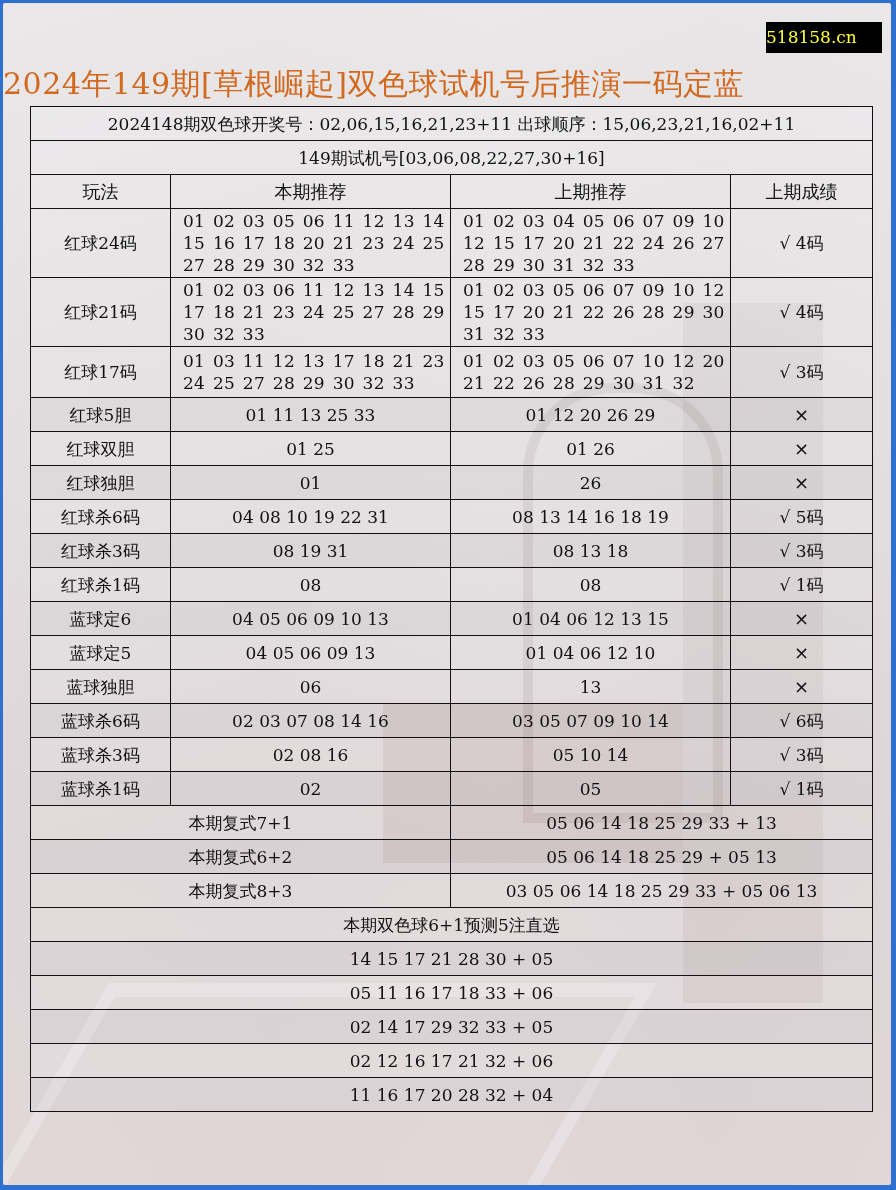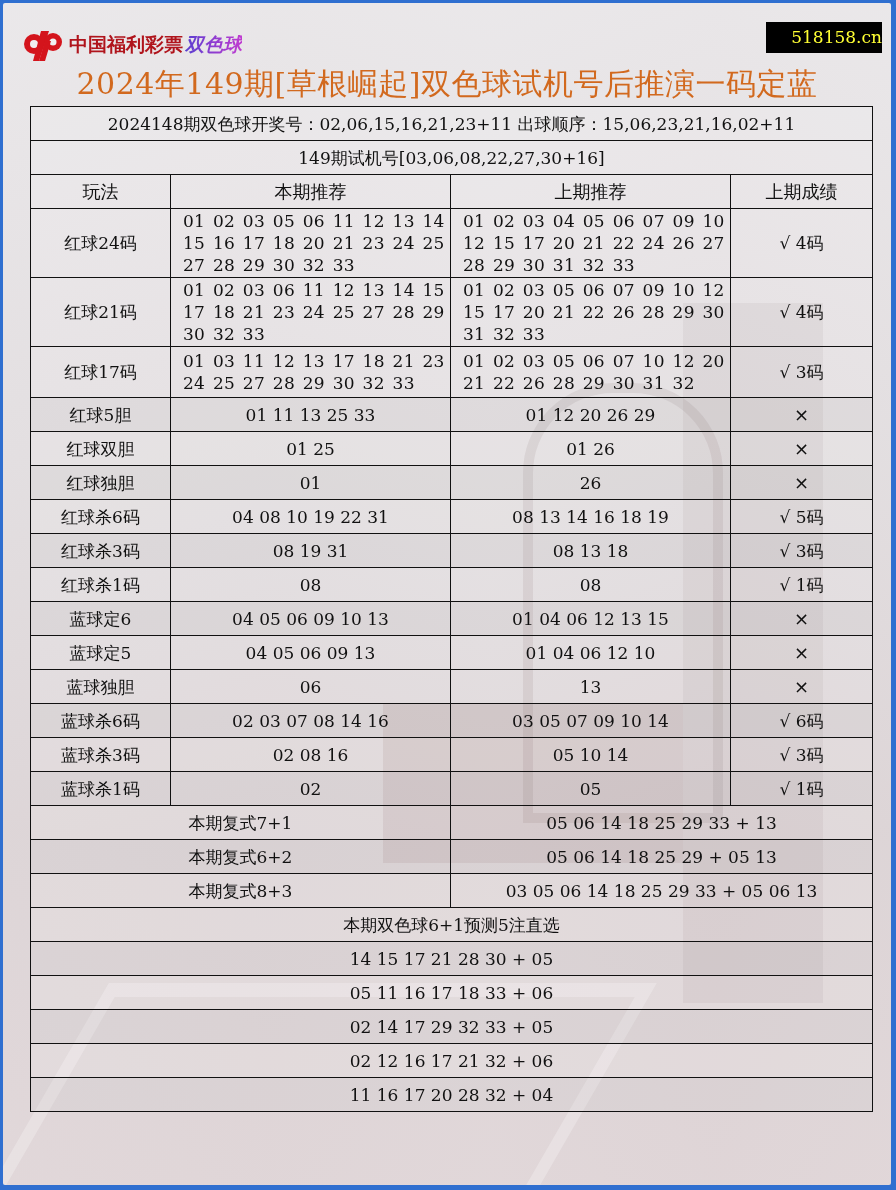--- a/index.html
+++ b/index.html
@@ -25,25 +25,25 @@
   .header { position: relative; height: 104px; }
   .logo { position: absolute; left: 18px; top: 24px; display: flex; align-items: center; }
   .logo-mark { width: 44px; height: 36px; position: relative; }
   .logo-mark svg { display: block; }
   .logo-cn { font-family: "DejaVu Sans", sans-serif; font-weight: bold; font-size: 19px; color: #b0141c; margin-left: 4px; letter-spacing: 0px; }
   .logo-ssq { font-family: "DejaVu Sans", sans-serif; font-weight: bold; font-style: italic; font-size: 19px; color: #8b3fc8; margin-left: 2px;
               background: linear-gradient(90deg, #5b3fd0, #c03ad0); -webkit-background-clip: text; background-clip: text; -webkit-text-fill-color: transparent; }
   .site-badge {
     position: absolute; left: 763px; top: 19px; width: 116px; height: 31px;
     background: #000; color: #ffff33;
-    font-family: "DejaVu Serif", serif; font-size: 17px; line-height: 31px; text-align: right;
+    font-family: "DejaVu Serif", serif; font-size: 17px; line-height: 31px; text-align: left;
   }
   .page-title {
     position: absolute; left: 0; right: 0; top: 60px;
-    text-align: center; color: #d2691e;
+    text-align: left; color: #d2691e;
     font-family: "DejaVu Serif", serif; font-size: 30px; line-height: 42px; letter-spacing: 0.5px;
   }
 
   table.main {
     position: absolute; left: 27px; top: 103px;
     width: 842px; border-collapse: collapse;
     font-family: "DejaVu Serif", serif; font-size: 17px; color: #111;
     table-layout: fixed;
   }
   table.main td {
@@ -62,34 +62,20 @@
 </head>
 <body>
 
 <div class="frame">
   <div class="bg-deco bg-a"></div>
   <div class="bg-deco bg-b"></div>
   <div class="bg-deco bg-c"></div>
   <div class="bg-deco bg-d"></div>
 
   <div class="header">
-    <div class="logo">
-      <span class="logo-mark">
-        <svg width="44" height="36" viewBox="0 0 44 36">
-          <circle cx="13" cy="17" r="10" fill="#d4141c"></circle>
-          <circle cx="13" cy="17" r="4" fill="#f0eef0"></circle>
-          <path d="M20 4 L28 4 L18 34 L12 34 Z" fill="#d4141c"></path>
-          <circle cx="32" cy="15" r="9" fill="#d4141c"></circle>
-          <circle cx="32" cy="15" r="3.5" fill="#f0eef0"></circle>
-          <path d="M24 14 L30 14 L24 34 L18 34 Z" fill="#d4141c"></path>
-        </svg>
-      </span>
-      <span class="logo-cn">中国福利彩票</span>
-      <span class="logo-ssq">双色球</span>
-    </div>
     <div class="site-badge">518158.cn</div>
     <div class="page-title">2024年149期[草根崛起]双色球试机号后推演一码定蓝</div>
   </div>
 
   <table class="main">
     <colgroup>
       <col style="width:140px">
       <col style="width:280px">
       <col style="width:280px">
       <col style="width:142px">

